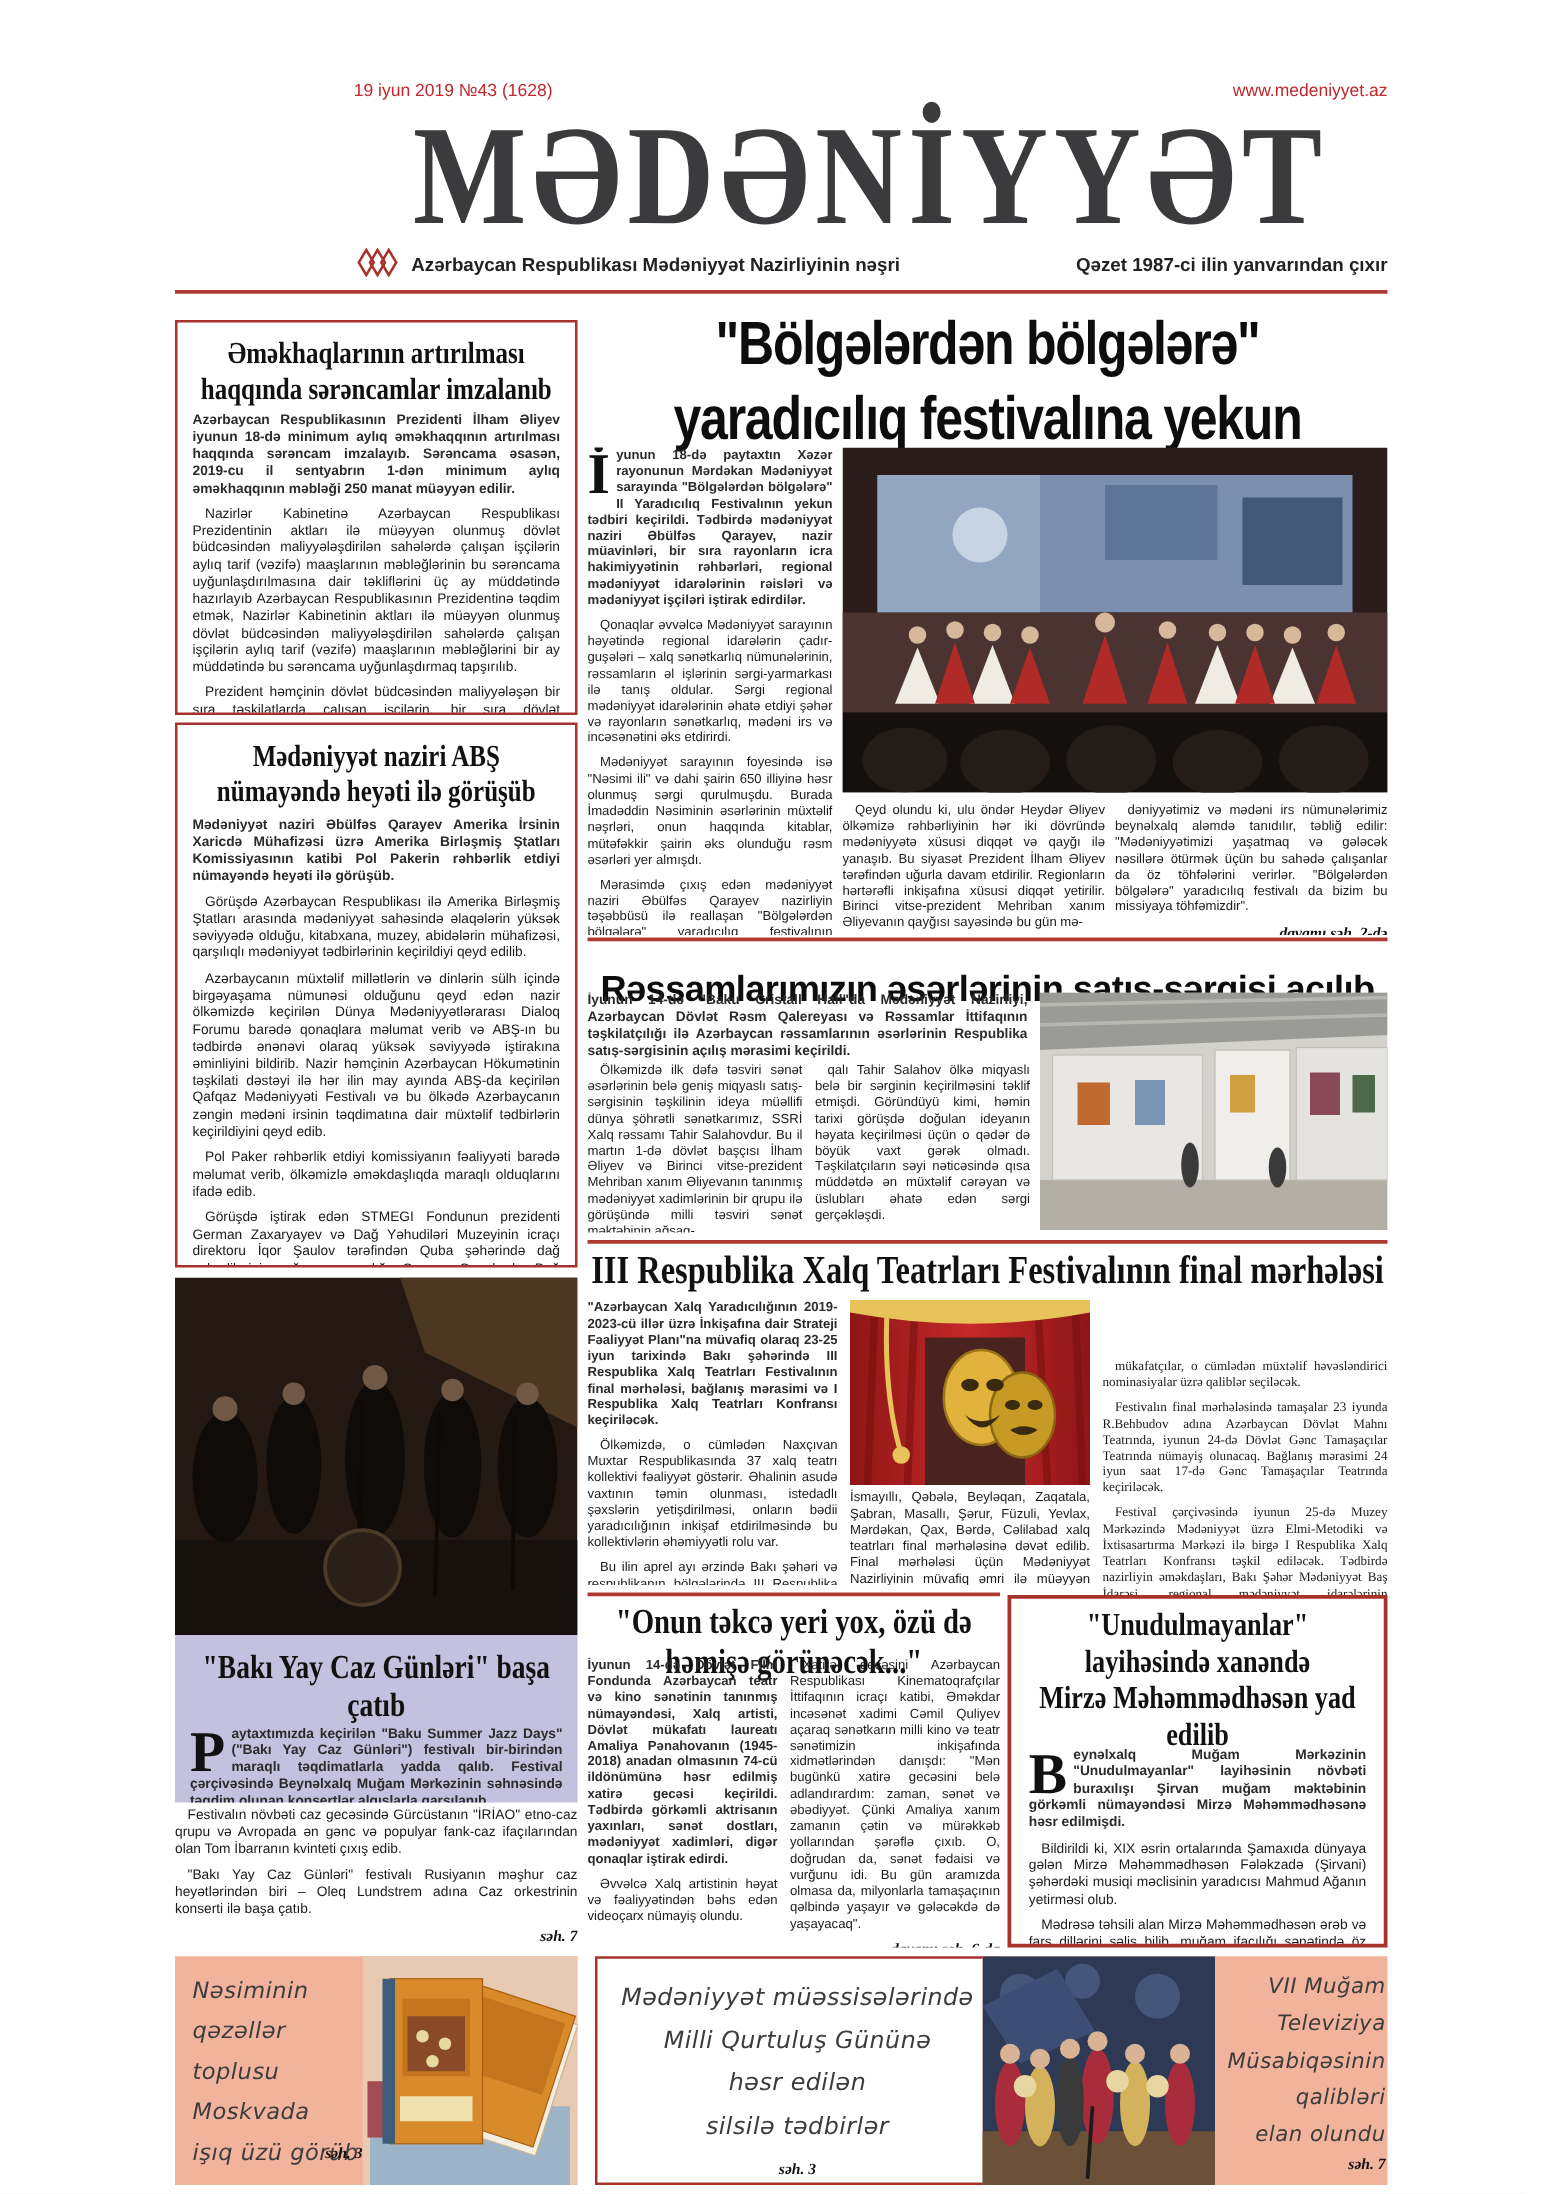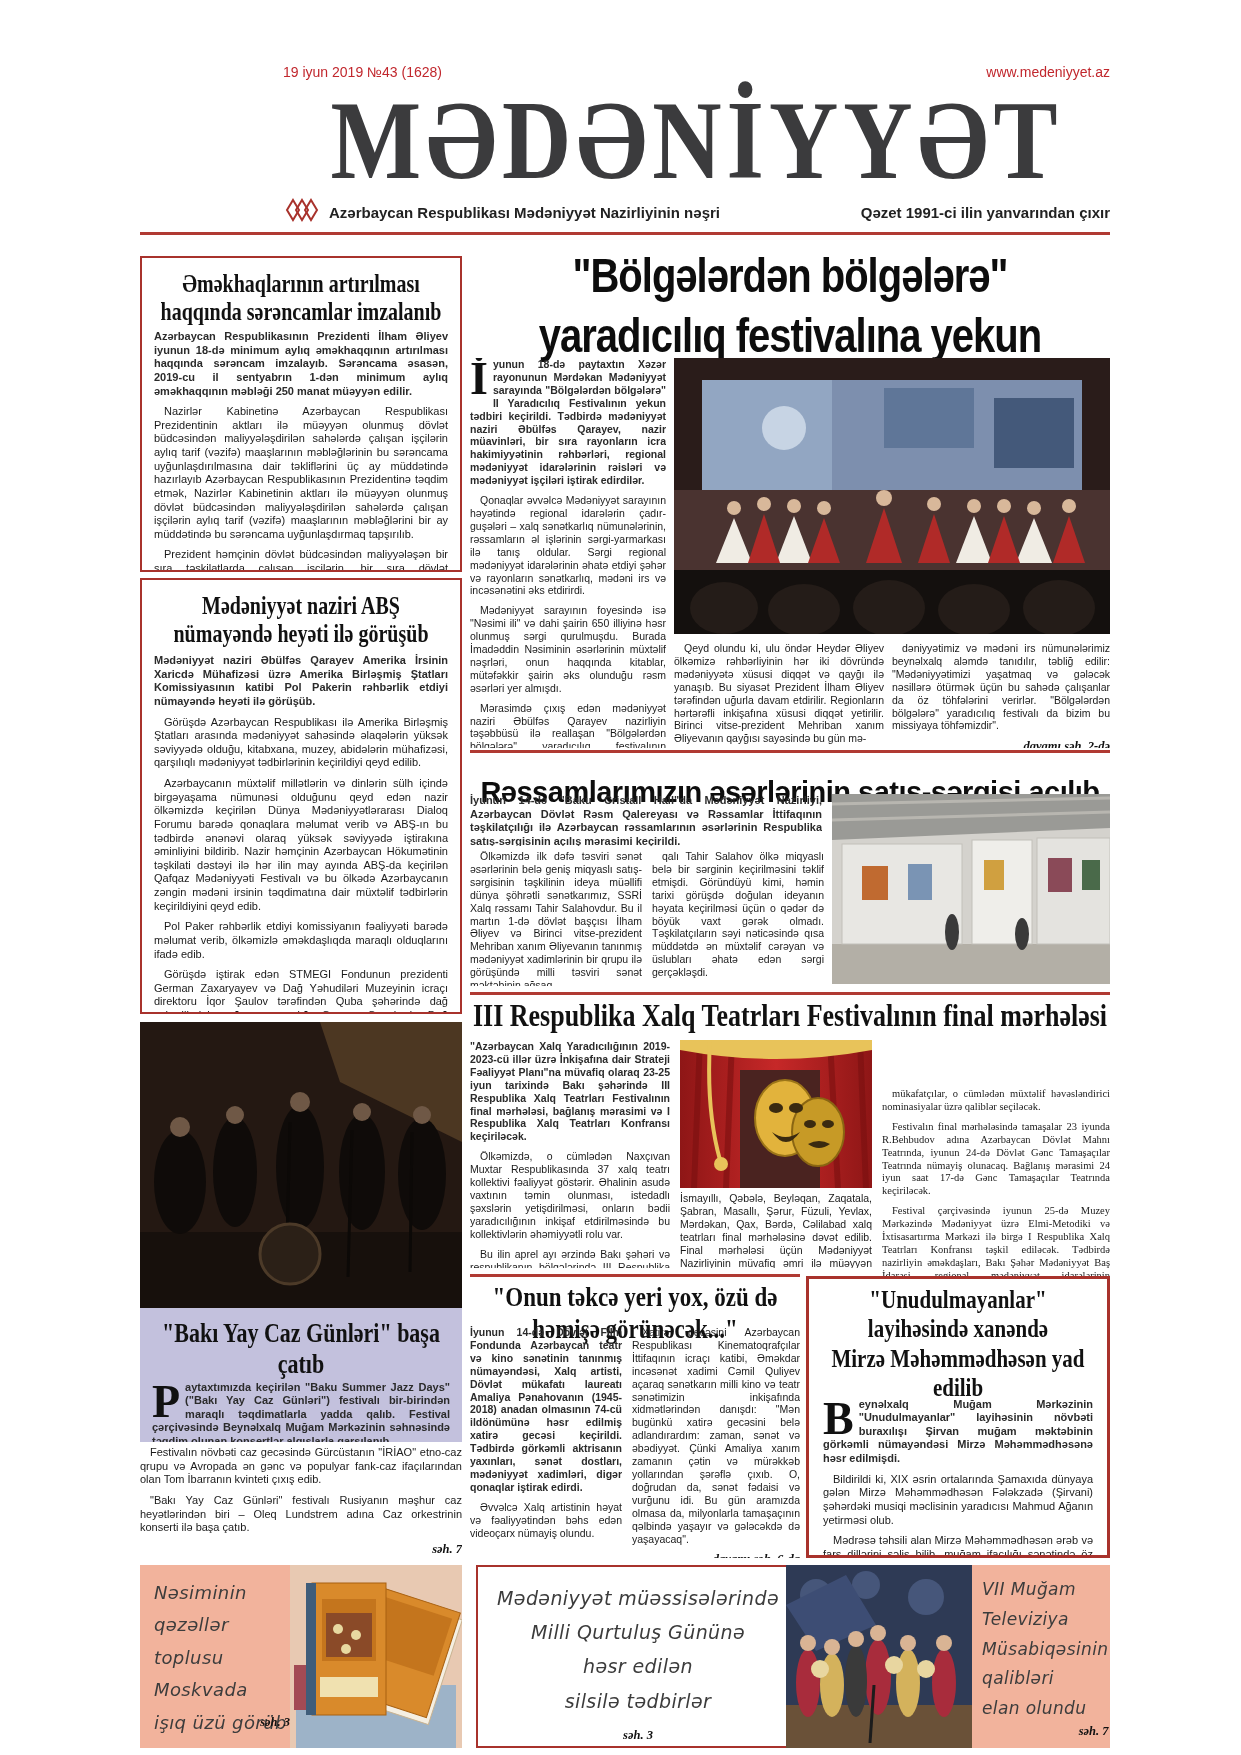--- a/index.html
+++ b/index.html
@@ -59,21 +59,21 @@
     <span style="margin-right:10px;display:inline-block;">
       <svg width="34" height="24" viewBox="0 0 34 24">
         <g fill="none" stroke="#a8322c" stroke-width="2">
           <path d="M8 2 L14 12 L8 22 L2 12 Z"></path>
           <path d="M17 2 L23 12 L17 22 L11 12 Z"></path>
           <path d="M26 2 L32 12 L26 22 L20 12 Z"></path>
         </g>
       </svg>
     </span>
     <span class="publine">Azərbaycan Respublikası Mədəniyyət Nazirliyinin nəşri</span>
-    <span class="publine" style="margin-left:auto;">Qəzet 1991-ci ilin yanvarından çıxır</span>
+    <span class="publine" style="margin-left:auto;">Qəzet 1987-ci ilin yanvarından çıxır</span>
   </div>
 
   <div class="rule" style="left:140px;top:232px;width:970px;"></div>
 
   <div class="abs box colbox" style="left:140px;top:256px;width:322px;height:316px;padding:6px 12px;">
     <div class="box-title">
         <span class="cond">Əməkhaqlarının artırılması haqqında sərəncamlar imzalanıb</span>
       </div>
     <div class="body-text" style="margin-top:14px;">
       <p class="noindent lead">Azərbaycan Respublikasının Prezidenti İlham Əliyev iyunun 18-də minimum aylıq əməkhaqqının artırılması haqqında sərəncam imzalayıb. Sərəncama əsasən, 2019-cu il sentyabrın 1-dən minimum aylıq əməkhaqqının məbləği 250 manat müəyyən edilir.</p>
@@ -414,21 +414,21 @@
           <g fill="#e8d6a0">
               <circle cx="34" cy="104" r="9"></circle>
               <circle cx="108" cy="100" r="9"></circle>
               <circle cx="140" cy="104" r="9"></circle>
             </g>
         </g>
         <line x1="88" y1="120" x2="84" y2="178" stroke="#1c1c1c" stroke-width="3"></line>
       </svg>
     </div>
     <div style="flex:1;padding:10px 8px 0 10px;">
-      <div class="deco-text" style="white-space:pre-line;font-size:17px;line-height:1.75;">VII Muğam
+      <div class="deco-text" style="white-space:pre-line;font-size:17px;line-height:1.75;text-align:right;">VII Muğam
 Televiziya
 Müsabiqəsinin
 qalibləri
 elan olundu</div>
       <div class="pageref">səh. 7</div>
     </div>
   </div>
 
 </div>
 

